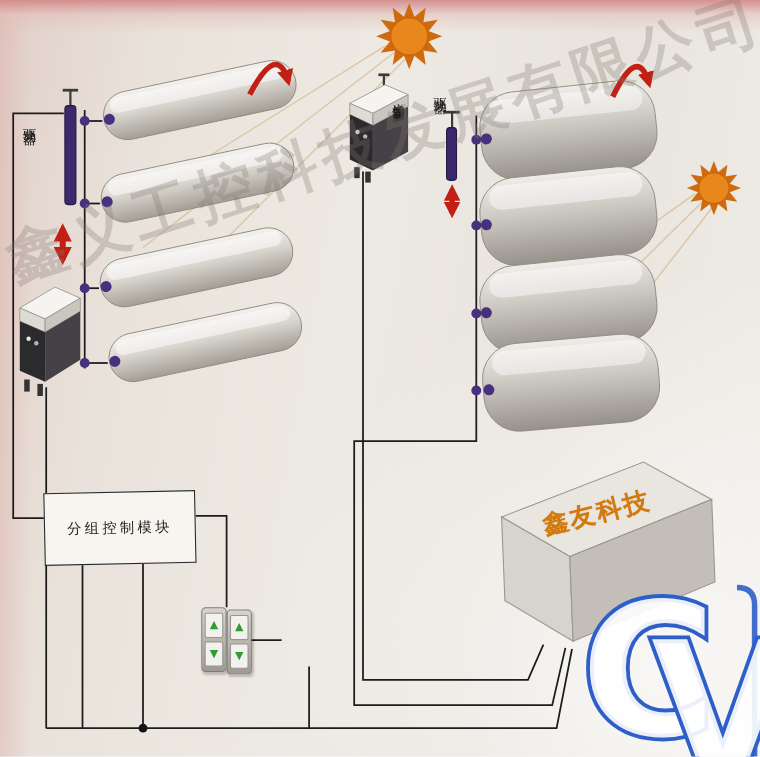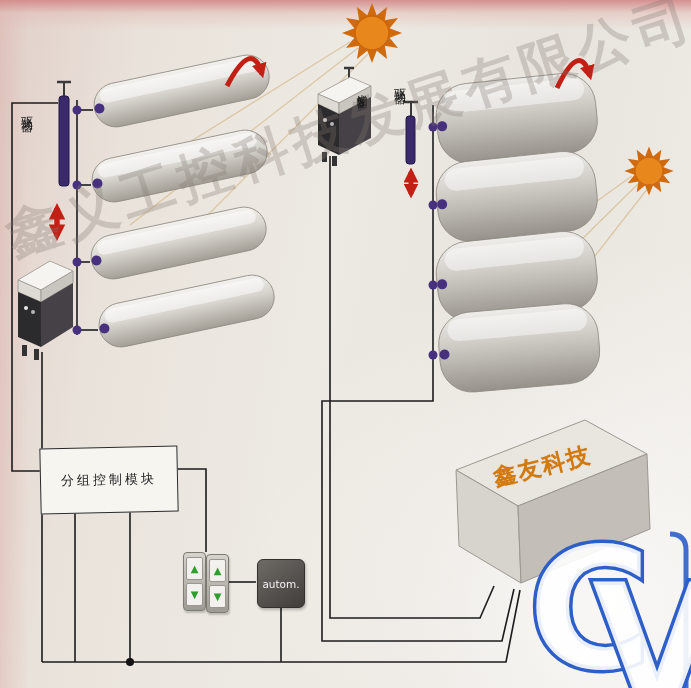--- a/index.html
+++ b/index.html
@@ -253,20 +253,17 @@
   </div>
   <div class="remote" style="left:206px;top:554px;">
     <div class="rbtn">
       <span>▲</span>
     </div>
     <div class="rbtn">
       <span>▼</span>
     </div>
   </div>
 
-  <div class="autom">
-    <span>autom.</span>
-  </div>
 
   <div class="brand">鑫友科技</div>
 
   <div class="watermark">鑫义工控科技发展有限公司</div>
 </div>
 
 </body></html>

